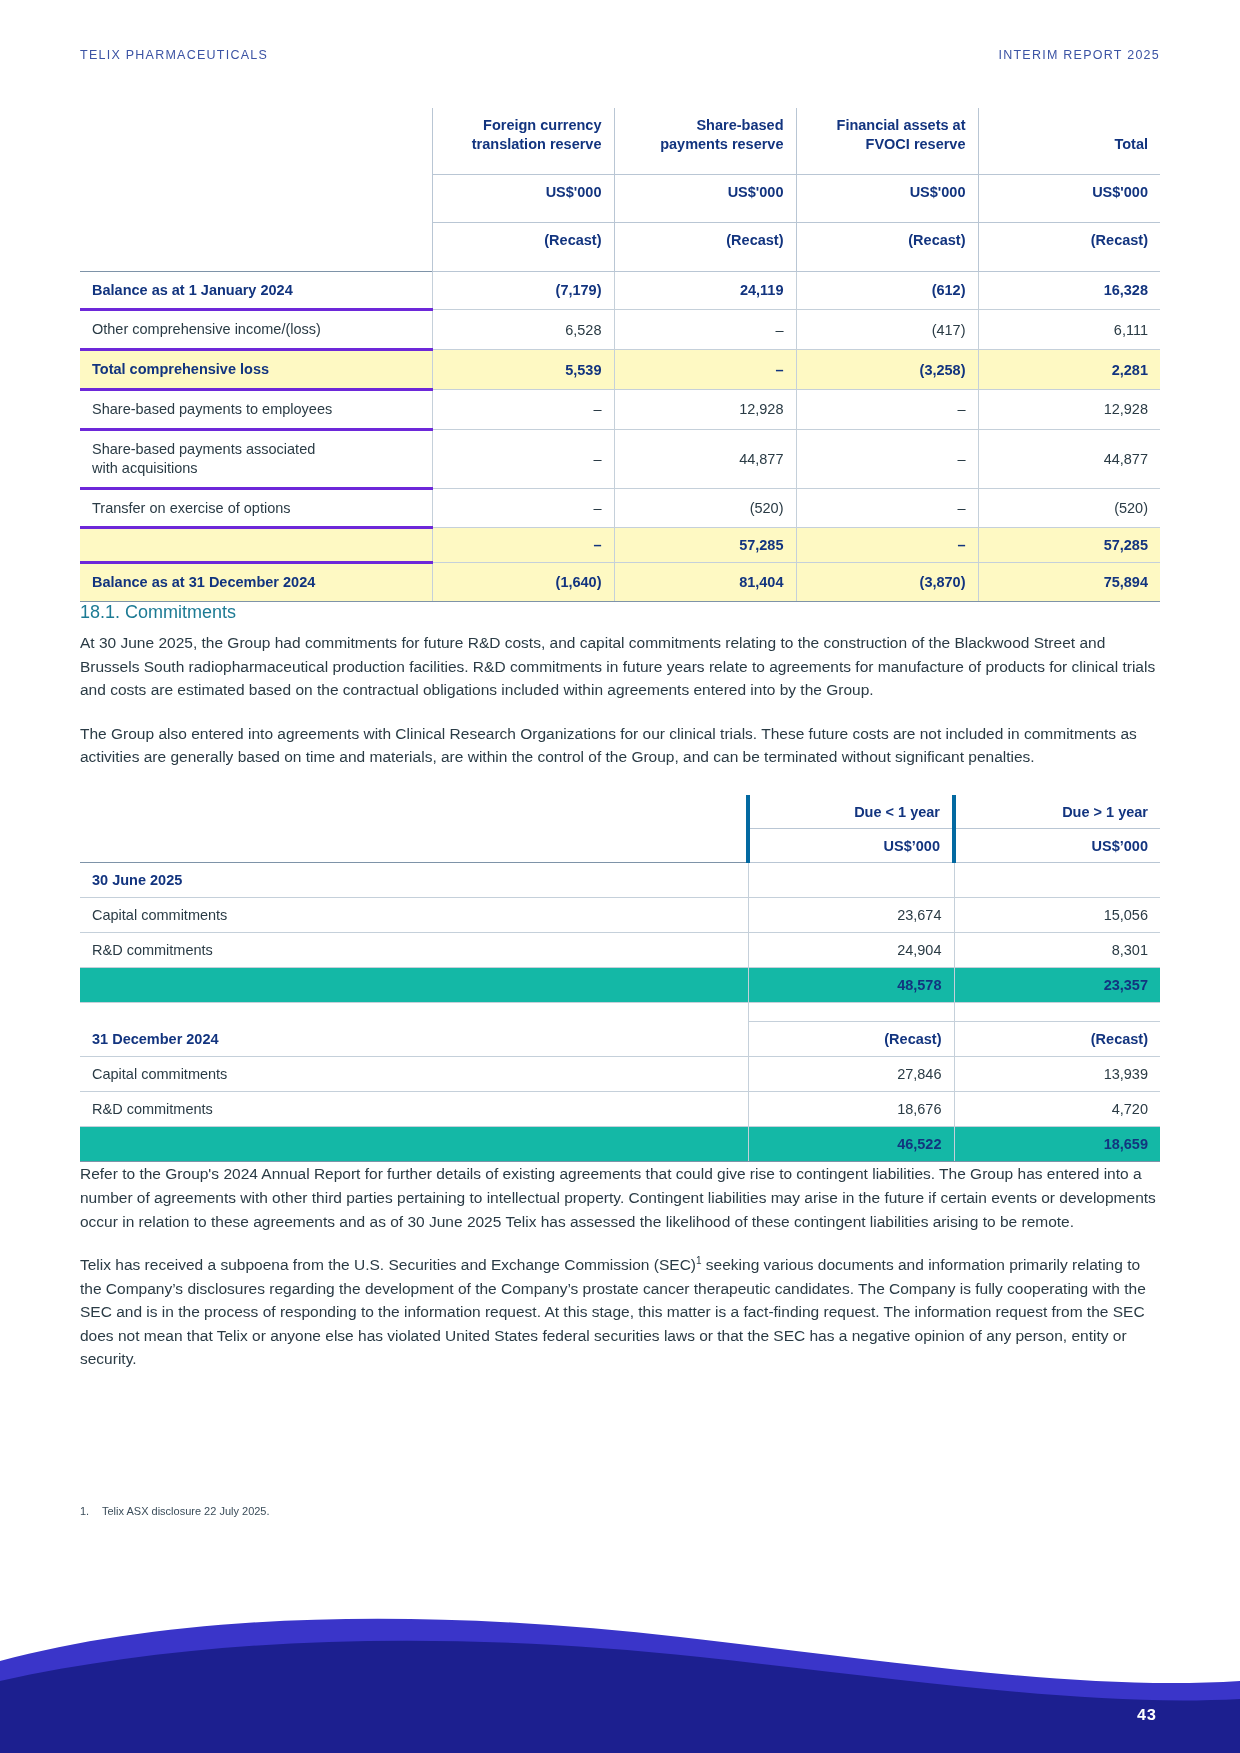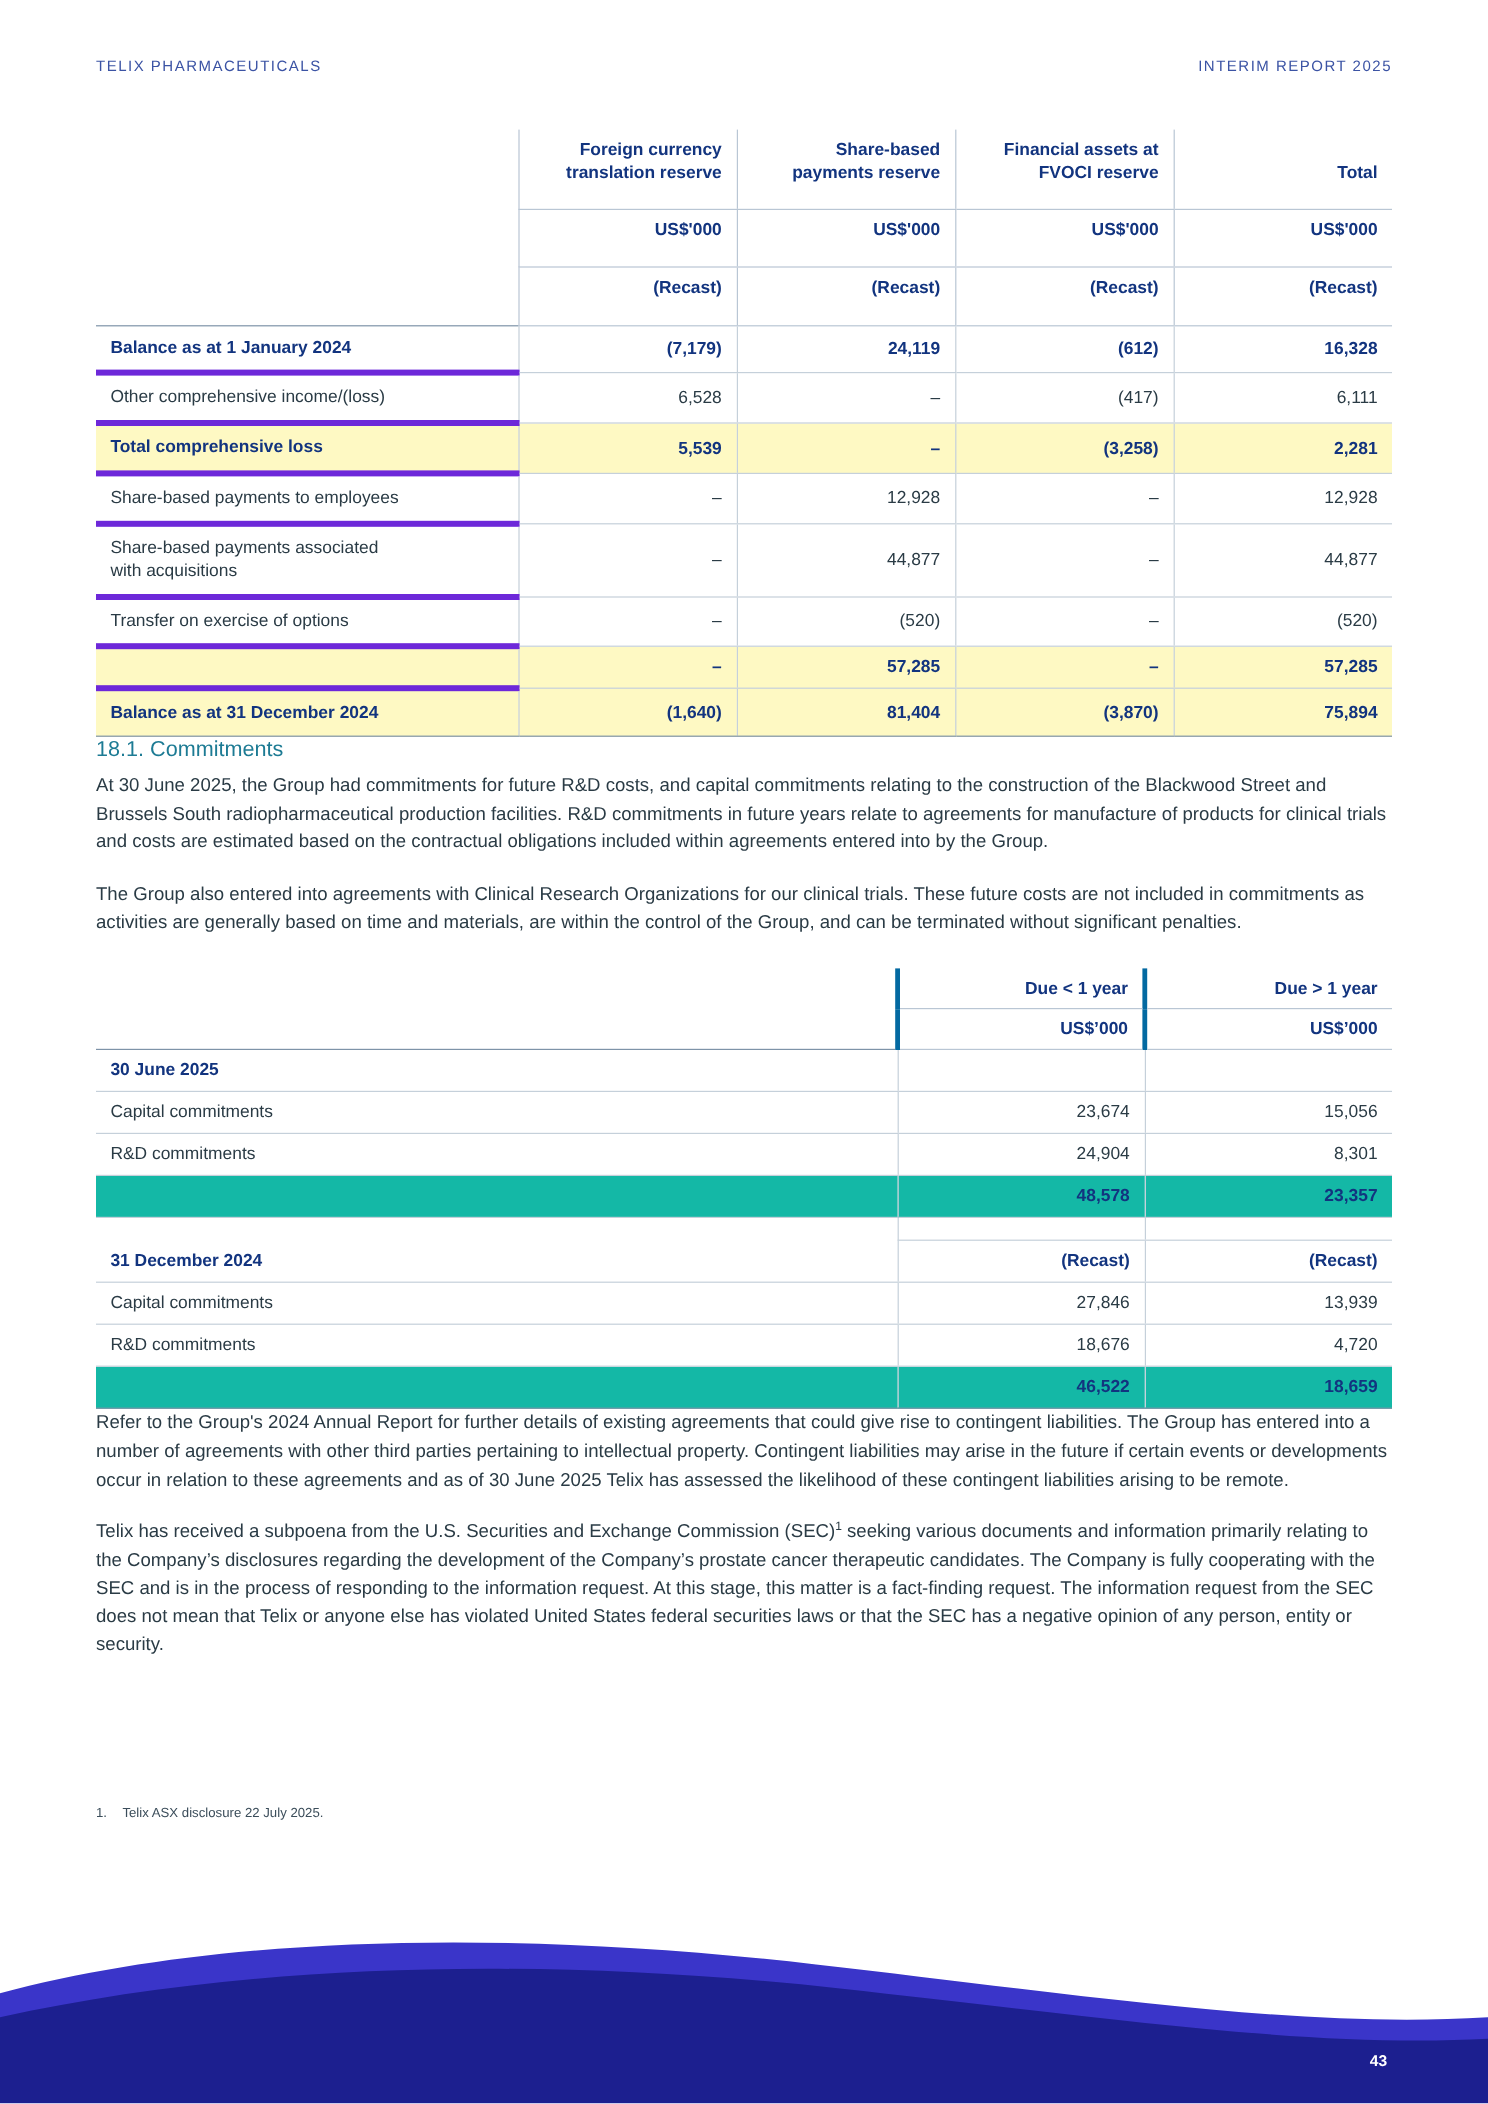--- a/index.html
+++ b/index.html
@@ -76,21 +76,21 @@
   .t-res .hcell.blank {
     border-left: none;
     border-bottom: 1px solid #b9c6d4;
   }
   .t-res .hcell.noborder-b { border-bottom: none; }
 
   .t-res td.lbl {
     text-align: left;
     padding: 9px 10px 9px 12px;
     line-height: 1.3;
-    border-bottom: 5px solid #6d28d9;
+    border-bottom: 3px solid #6d28d9;
     color: #2a3b45;
   }
   .t-res td.num {
     text-align: right;
     padding: 9px 12px 9px 6px;
     border-bottom: 1px solid #c5d0da;
     border-left: 1px solid #c5d0da;
     color: #2a3b45;
   }
   .t-res tr.bold td { font-weight: bold; color: #12347f; }
@@ -183,23 +183,24 @@
     bottom: 0;
     width: 1240px;
     height: 150px;
     overflow: hidden;
   }
   .pageno {
     position: absolute;
     right: 84px;
     bottom: 28px;
     color: #ffffff;
-    font-size: 13px;
+    font-size: 16px;
     font-weight: bold;
     z-index: 5;
+    font-family: Liberation Mono, monospace;
   }
 </style>
 </head>
 <body>
 
 <div class="page">
 
   <div class="runhead">
     <span>TELIX PHARMACEUTICALS</span>
     <span>INTERIM REPORT 2025</span>

